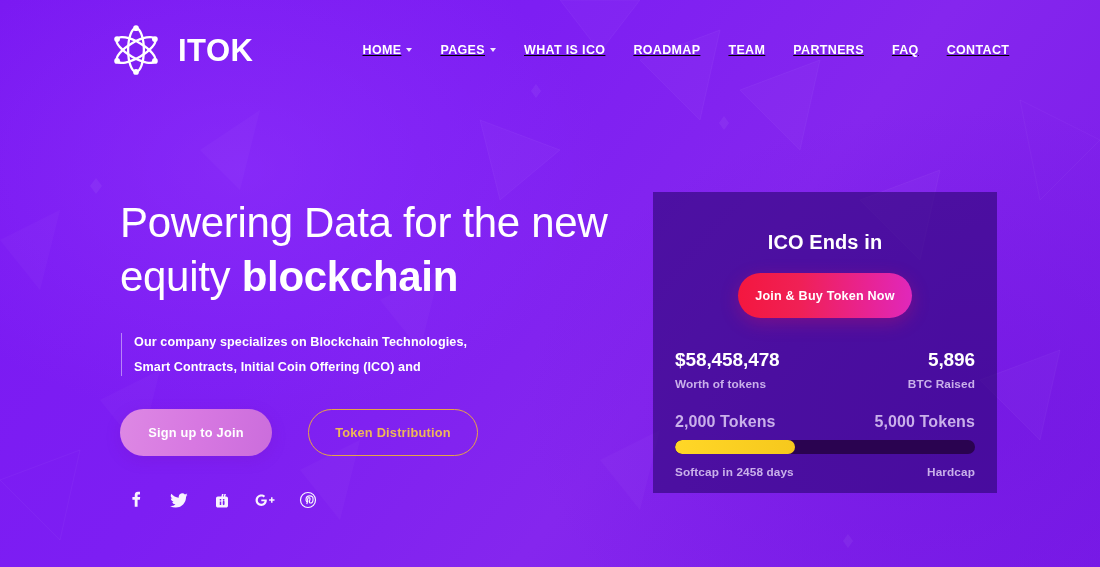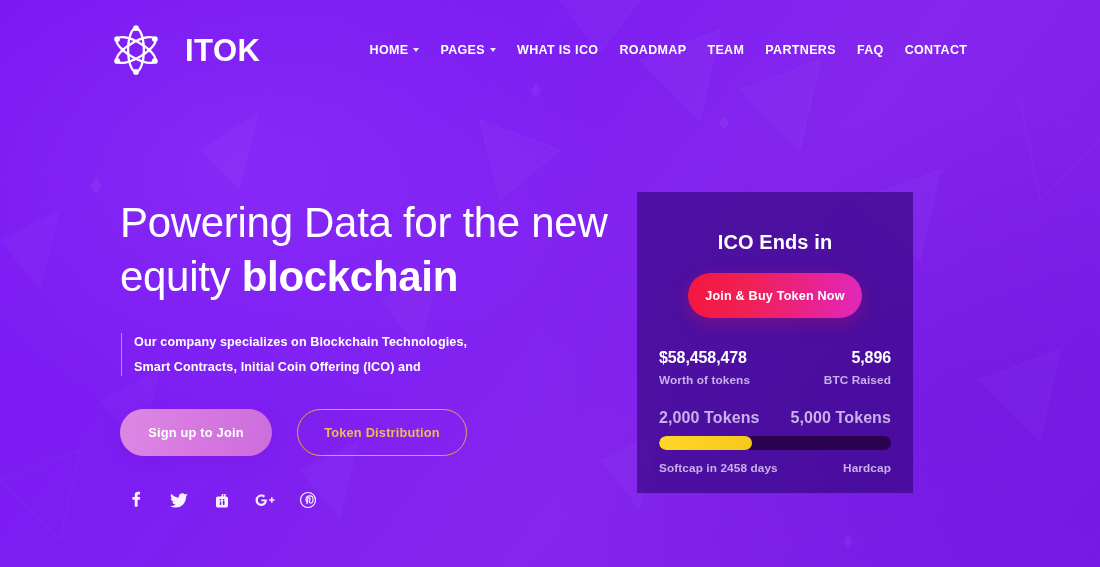--- a/index.html
+++ b/index.html
@@ -40,36 +40,37 @@
     width: 1100px;
     height: 100px;
     display: flex;
     align-items: center;
     z-index: 5;
   }
   #brand {
     display: flex;
     align-items: center;
     margin-left: 108px;
-    gap: 21px;
+    gap: 14px;
   }
   #brand-logo { width: 56px; height: 56px; display:block; }
   #brand-name {
     color: #ffffff;
     font-size: 31px;
     font-weight: bold;
     letter-spacing: .5px;
     line-height: 1;
   }
 
   #nav {
     display: flex;
     align-items: center;
     margin-left: 99px;
-    gap: 1px;
+    gap: 8px;
+    text-decoration: underline;
   }
   .nav-item {
     display: flex;
     align-items: center;
     color: #ffffff;
     font-size: 12.5px;
     font-weight: bold;
     letter-spacing: .35px;
     text-transform: uppercase;
     padding: 6px 10px;
@@ -123,21 +124,21 @@
     font-weight: bold;
     line-height: 25px;
     letter-spacing: .1px;
     white-space: nowrap;
   }
 
   #hero-buttons {
     margin-top: 29px;
     display: flex;
     align-items: center;
-    gap: 25px;
+    gap: 36px;
   }
   #signup-btn {
     width: 152px;
     height: 47px;
     border-radius: 24px;
     border: none;
     background: linear-gradient(100deg, #dd88e4 0%, #d778e1 50%, #cb6ddc 100%);
     color: #ffffff;
     font-family: "Liberation Sans", sans-serif;
     font-size: 12.8px;
@@ -175,23 +176,23 @@
     justify-content: center;
     color: #ffffff;
     cursor: pointer;
     opacity: .95;
   }
   .social-icon svg { display:block; }
 
   
   #ico-card {
     position: absolute;
-    left: 637px;
+    left: 653px;
     top: 192px;
-    width: 276px;
+    width: 344px;
     height: 301px;
     background: rgba(42, 3, 112, 0.60);
     z-index: 4;
   }
   #ico-title {
     color: #ffffff;
     font-size: 20px;
     font-weight: bold;
     text-align: center;
     margin: 0;
@@ -217,21 +218,21 @@
 
   #stats-row {
     display: flex;
     justify-content: space-between;
     align-items: flex-start;
     padding: 0 22px;
     margin-top: 31px;
   }
   .stat-value {
     color: #ffffff;
-    font-size: 16px;
+    font-size: 19px;
     font-weight: bold;
     letter-spacing: -0.1px;
     line-height: 1.15;
   }
   .stat-label {
     color: #c9b0ea;
     font-size: 11.8px;
     font-weight: bold;
     margin-top: 6px;
     letter-spacing: .1px;

